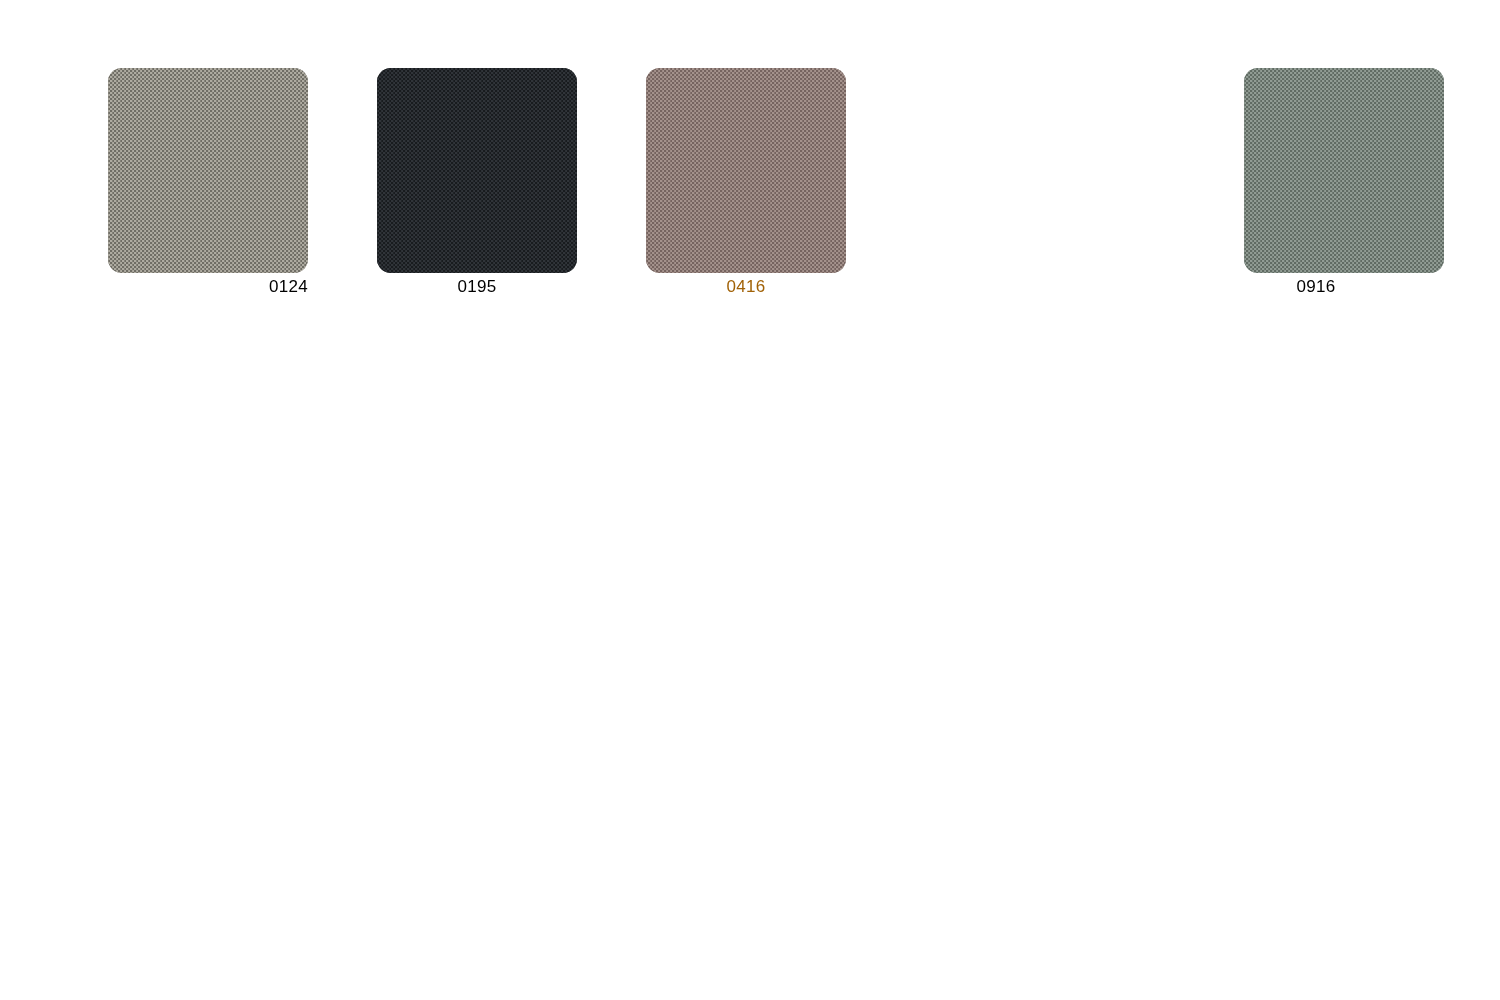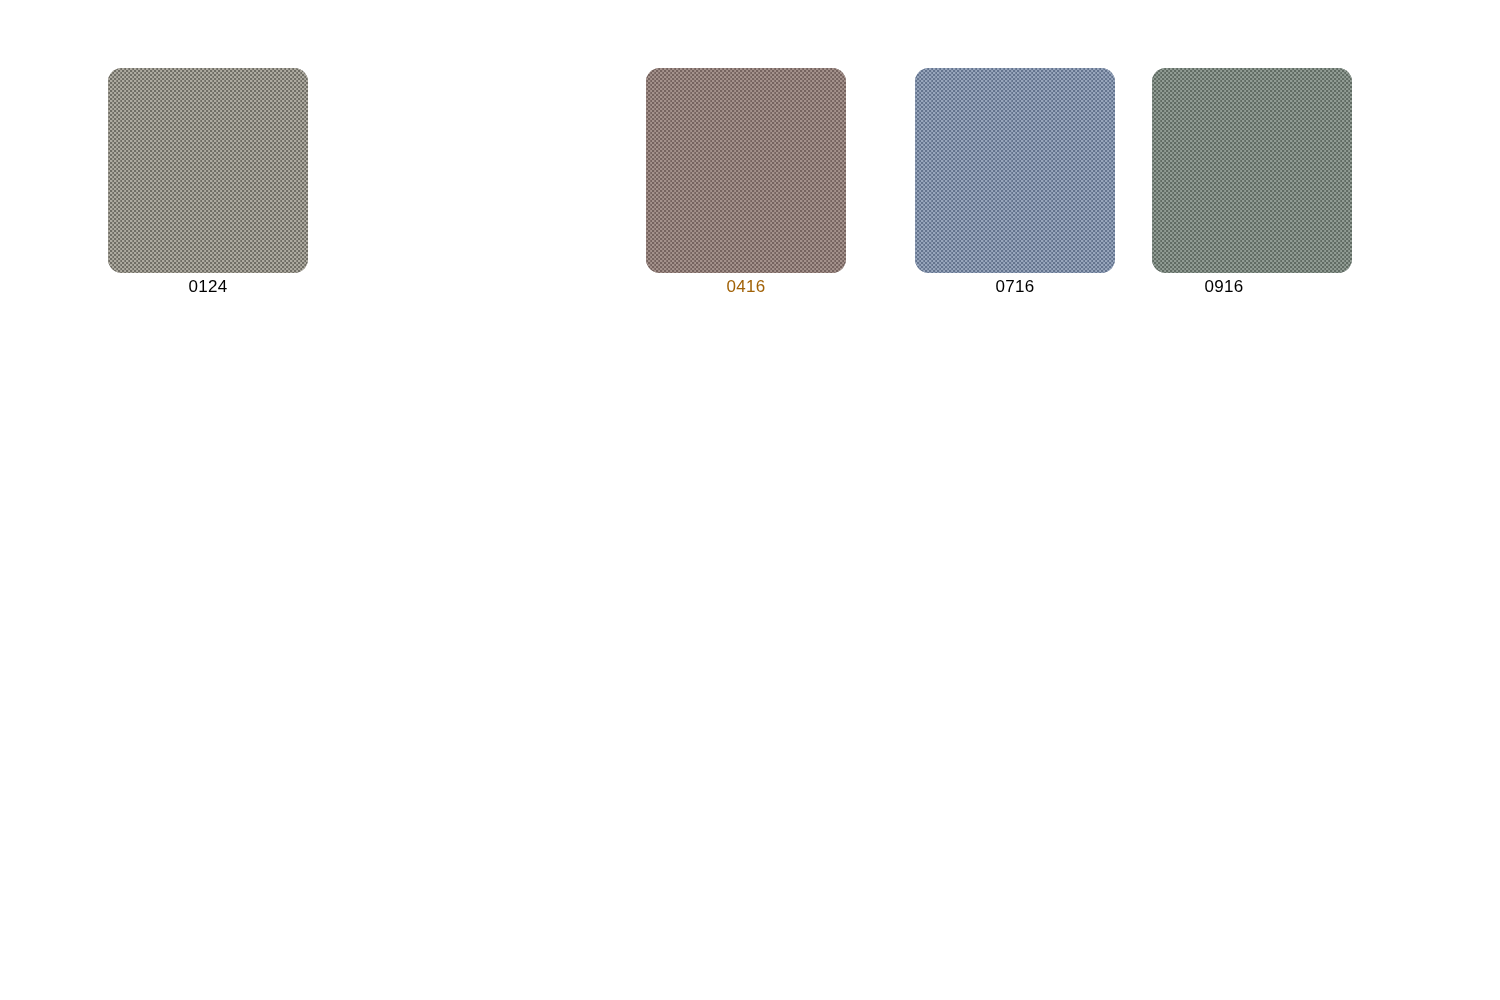--- a/index.html
+++ b/index.html
@@ -68,39 +68,39 @@
 </head>
 <body>
 
 <div id="swatch-board">
     <div class="swatch-cell" style="left: 108px; top: 68px;">
       <div class="swatch-tile" style="width: 200px; height: 205px; border-radius: 14px; background: rgb(141, 138, 128);">
         <div class="weave-light" style="background-image: linear-gradient(45deg, rgb(180, 177, 167) 25%, transparent 25%, transparent 75%, rgb(180, 177, 167) 75%), linear-gradient(45deg, rgb(180, 177, 167) 25%, transparent 25%, transparent 75%, rgb(180, 177, 167) 75%); background-size: 4px 4px; background-position: 0px 0px, 2px 2px; opacity: 0.85;"></div>
         <div class="weave-dark" style="background-image: linear-gradient(-45deg, rgb(99, 97, 90) 25%, transparent 25%, transparent 75%, rgb(99, 97, 90) 75%), linear-gradient(-45deg, rgb(99, 97, 90) 25%, transparent 25%, transparent 75%, rgb(99, 97, 90) 75%); background-size: 4px 4px; background-position: 0px 0px, 2px 2px; opacity: 0.7;"></div>
         <div class="weave-warp" style="background-image: repeating-linear-gradient(90deg, rgb(155, 152, 142) 0px, rgb(155, 152, 142) 1px, transparent 1px, transparent 4px); opacity: 0.45;"></div>
       </div>
-      <div class="swatch-label" style="top: 207px; width: 200px; color: rgb(0, 0, 0); font-size: 17px;">0124</div>
+      <div class="swatch-label" style="top: 207px; width: 200px; color: rgb(0, 0, 0); font-size: 17px; text-align: right;">0124</div>
+    </div>
+    <div class="swatch-cell" style="left: 377px; top: 68px;">
+      <div class="swatch-tile" style="width: 200px; height: 205px; border-radius: 14px; background: rgb(35, 38, 41);">
+        <div class="weave-light" style="background-image: linear-gradient(45deg, rgb(51, 56, 60) 25%, transparent 25%, transparent 75%, rgb(51, 56, 60) 75%), linear-gradient(45deg, rgb(51, 56, 60) 25%, transparent 25%, transparent 75%, rgb(51, 56, 60) 75%); background-size: 4px 4px; background-position: 0px 0px, 2px 2px; opacity: 0.85;"></div>
+        <div class="weave-dark" style="background-image: linear-gradient(-45deg, rgb(20, 23, 26) 25%, transparent 25%, transparent 75%, rgb(20, 23, 26) 75%), linear-gradient(-45deg, rgb(20, 23, 26) 25%, transparent 25%, transparent 75%, rgb(20, 23, 26) 75%); background-size: 4px 4px; background-position: 0px 0px, 2px 2px; opacity: 0.7;"></div>
+        <div class="weave-warp" style="background-image: repeating-linear-gradient(90deg, rgb(39, 43, 47) 0px, rgb(39, 43, 47) 1px, transparent 1px, transparent 4px); opacity: 0.45;"></div>
+      </div>
+      <div class="swatch-label" style="top: 207px; width: 200px; color: rgb(0, 0, 0); font-size: 17px;">0195</div>
     </div>
     <div class="swatch-cell" style="left: 646px; top: 68px;">
       <div class="swatch-tile" style="width: 200px; height: 205px; border-radius: 14px; background: rgb(141, 122, 117);">
         <div class="weave-light" style="background-image: linear-gradient(45deg, rgb(169, 151, 145) 25%, transparent 25%, transparent 75%, rgb(169, 151, 145) 75%), linear-gradient(45deg, rgb(169, 151, 145) 25%, transparent 25%, transparent 75%, rgb(169, 151, 145) 75%); background-size: 4px 4px; background-position: 0px 0px, 2px 2px; opacity: 0.85;"></div>
         <div class="weave-dark" style="background-image: linear-gradient(-45deg, rgb(107, 90, 86) 25%, transparent 25%, transparent 75%, rgb(107, 90, 86) 75%), linear-gradient(-45deg, rgb(107, 90, 86) 25%, transparent 25%, transparent 75%, rgb(107, 90, 86) 75%); background-size: 4px 4px; background-position: 0px 0px, 2px 2px; opacity: 0.7;"></div>
         <div class="weave-warp" style="background-image: repeating-linear-gradient(90deg, rgb(148, 129, 124) 0px, rgb(148, 129, 124) 1px, transparent 1px, transparent 4px); opacity: 0.45;"></div>
       </div>
       <div class="swatch-label" style="top: 207px; width: 200px; color: #a16207; font-size: 17px;">0416</div>
     </div>
-    <div class="swatch-cell" style="left: 915px; top: 68px;">
-      <div class="swatch-tile" style="width: 200px; height: 205px; border-radius: 14px; background: rgb(125, 141, 166);">
-        <div class="weave-light" style="background-image: linear-gradient(45deg, rgb(157, 171, 192) 25%, transparent 25%, transparent 75%, rgb(157, 171, 192) 75%), linear-gradient(45deg, rgb(157, 171, 192) 25%, transparent 25%, transparent 75%, rgb(157, 171, 192) 75%); background-size: 4px 4px; background-position: 0px 0px, 2px 2px; opacity: 0.85;"></div>
-        <div class="weave-dark" style="background-image: linear-gradient(-45deg, rgb(90, 106, 133) 25%, transparent 25%, transparent 75%, rgb(90, 106, 133) 75%), linear-gradient(-45deg, rgb(90, 106, 133) 25%, transparent 25%, transparent 75%, rgb(90, 106, 133) 75%); background-size: 4px 4px; background-position: 0px 0px, 2px 2px; opacity: 0.7;"></div>
-        <div class="weave-warp" style="background-image: repeating-linear-gradient(90deg, rgb(133, 147, 171) 0px, rgb(133, 147, 171) 1px, transparent 1px, transparent 4px); opacity: 0.45;"></div>
-      </div>
-      <div class="swatch-label" style="top: 207px; width: 200px; color: rgb(0, 0, 0); font-size: 17px;">0716</div>
-    </div>
-    <div class="swatch-cell" style="left: 1124px; top: 68px; padding-left: 28px;">
+    <div class="swatch-cell" style="left: 1216px; top: 68px; padding-left: 28px;">
       <div class="swatch-tile" style="width: 200px; height: 205px; border-radius: 14px; background: rgb(120, 132, 123);">
         <div class="weave-light" style="background-image: linear-gradient(45deg, rgb(150, 160, 153) 25%, transparent 25%, transparent 75%, rgb(150, 160, 153) 75%), linear-gradient(45deg, rgb(150, 160, 153) 25%, transparent 25%, transparent 75%, rgb(150, 160, 153) 75%); background-size: 4px 4px; background-position: 0px 0px, 2px 2px; opacity: 0.85;"></div>
         <div class="weave-dark" style="background-image: linear-gradient(-45deg, rgb(86, 98, 90) 25%, transparent 25%, transparent 75%, rgb(86, 98, 90) 75%), linear-gradient(-45deg, rgb(86, 98, 90) 25%, transparent 25%, transparent 75%, rgb(86, 98, 90) 75%); background-size: 4px 4px; background-position: 0px 0px, 2px 2px; opacity: 0.7;"></div>
         <div class="weave-warp" style="background-image: repeating-linear-gradient(90deg, rgb(126, 138, 130) 0px, rgb(126, 138, 130) 1px, transparent 1px, transparent 4px); opacity: 0.45;"></div>
       </div>
       <div class="swatch-label" style="top: 207px; width: 200px; color: rgb(0, 0, 0); font-size: 17px;">0916</div>
     </div>
   </div>
 
 </body></html>

